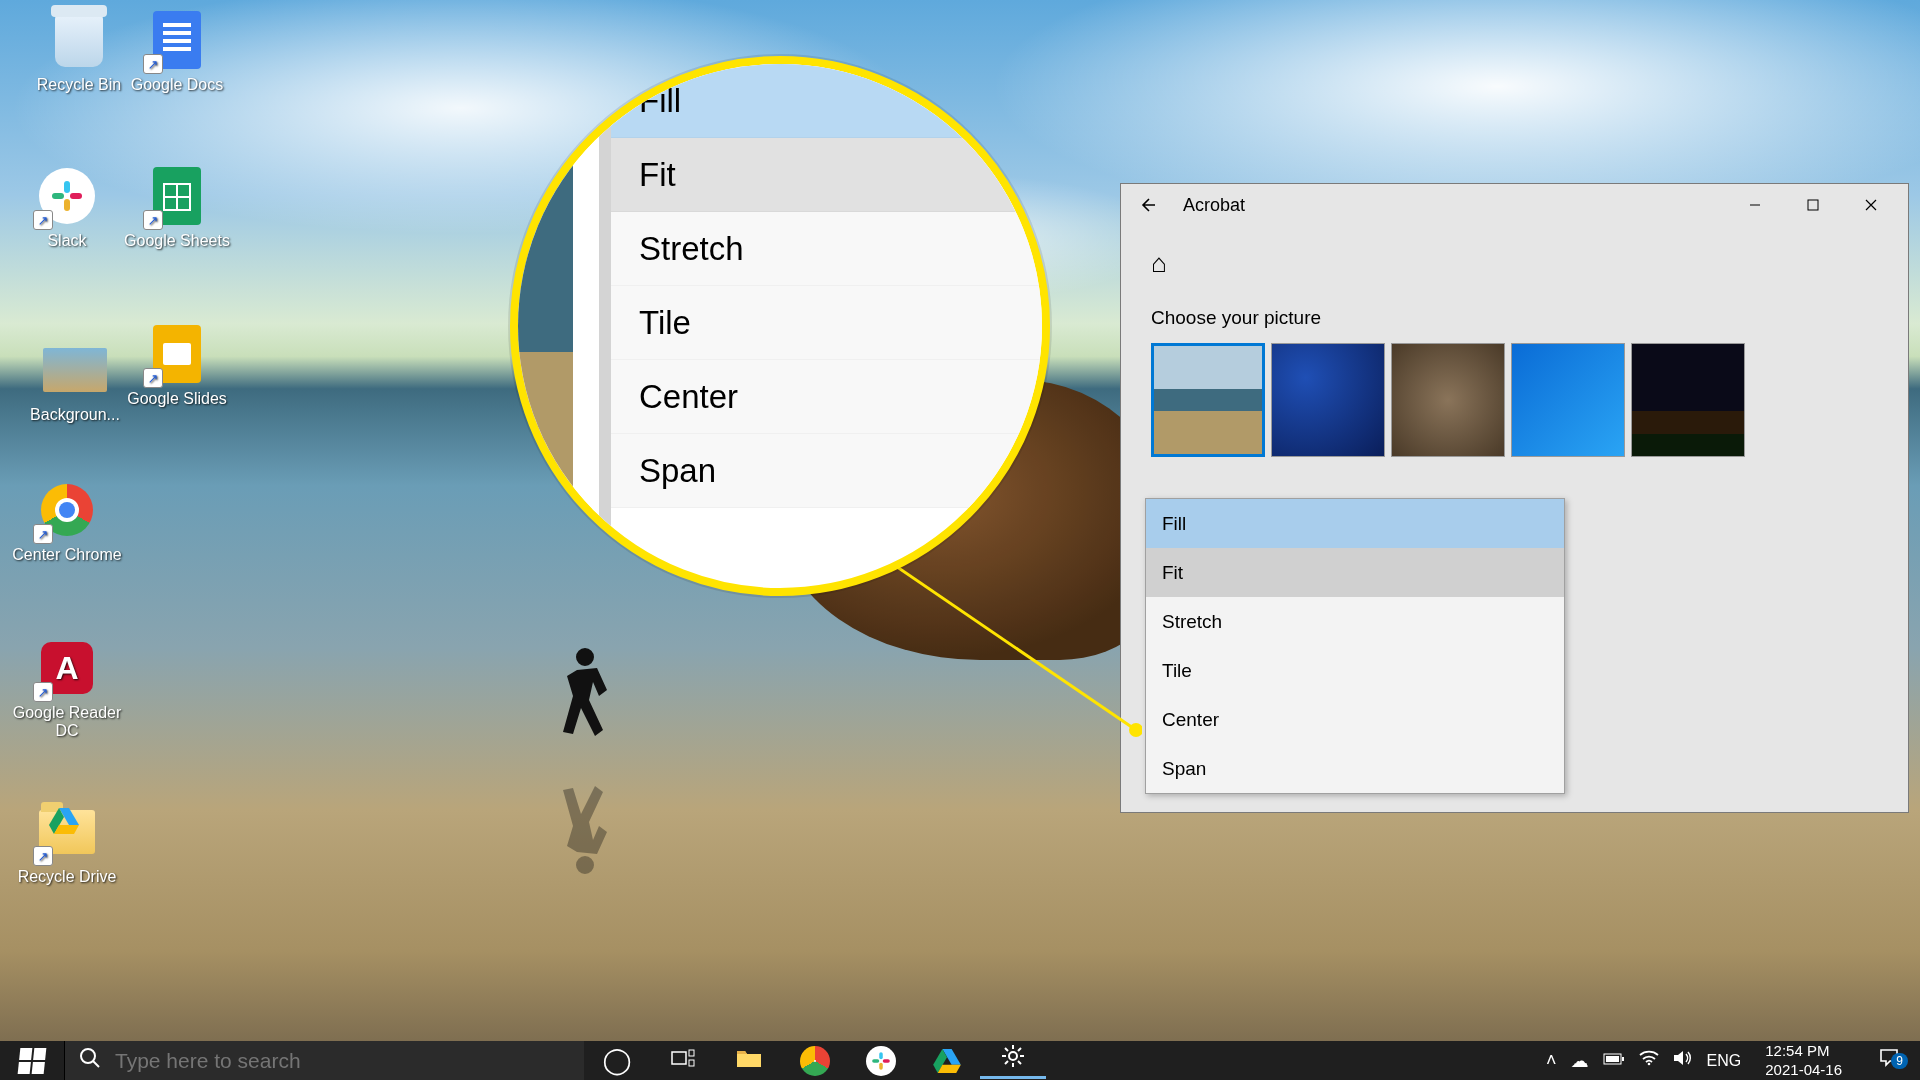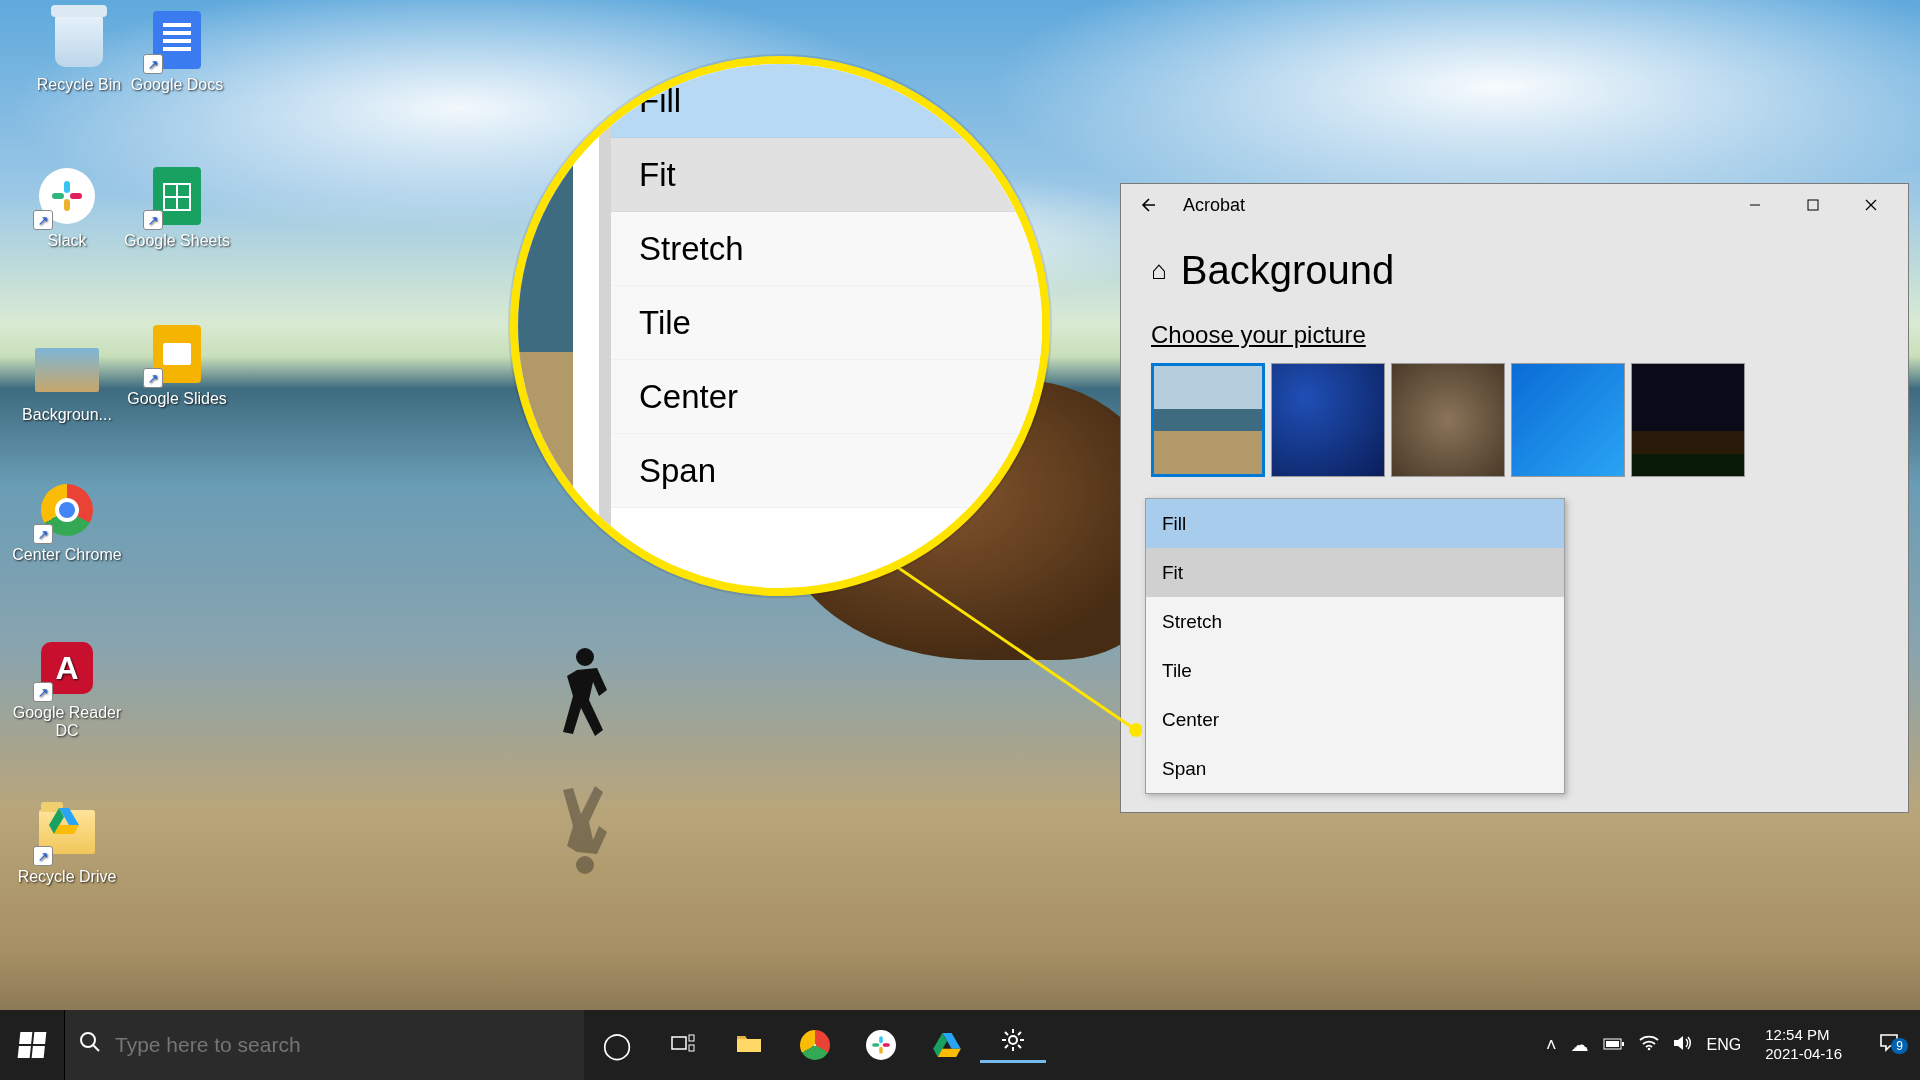--- a/index.html
+++ b/index.html
@@ -87,21 +87,21 @@
   height: 42px; display: flex; align-items: center; padding: 0 8px;
   background: #e6e6e6;
 }
 .sb-back { width: 36px; height: 36px; display:flex;align-items:center;justify-content:center; font-size:18px; cursor:default;}
 .sb-title { margin-left: 18px; font-size: 18px; color:#000;}
 .sb-spacer { flex: 1; }
 .win-btn { width: 58px; height: 42px; display:flex;align-items:center;justify-content:center; font-size:14px; font-family:"Segoe MDL2 Assets","Segoe UI Symbol",sans-serif; cursor:default;}
 .settings-body { padding: 22px 30px 0 30px; }
 .settings-heading { display:flex; align-items:center; gap: 14px; font-size: 40px; font-weight: 400; color:#000; margin-bottom: 28px;}
 .home-glyph { font-size: 26px; }
-.choose-label { font-size: 24px; color:#000; margin-bottom: 14px; text-decoration: underline;}
+.choose-label { font-size: 19px; color:#000; margin-bottom: 14px;}
 .pic-row { display:flex; gap: 6px; }
 .pic-thumb { width: 114px; height: 114px; background:#3a6ea5; border:1px solid #999;}
 .pic-thumb.sel { outline: 3px solid #0078d4; outline-offset:-3px;}
 .pic-thumb.beach{background:linear-gradient(#b5cddd 0 40%,#3e6b7f 40% 60%,#b19a68 60% 100%);}
 .pic-thumb.blue1{background:radial-gradient(circle at 30% 30%,#1f4fb5,#0a1e5a);}
 .pic-thumb.cat{background:radial-gradient(circle at 50% 50%,#8a745a,#4a3a28);}
 .pic-thumb.win10{background:linear-gradient(135deg,#0a6cd6,#2aa4f4);}
 .pic-thumb.night{background:linear-gradient(#0a0a18 0 60%,#2a1a0a 60% 80%,#0a1a08 80% 100%);}
 
 .fit-dropdown {
@@ -130,21 +130,21 @@
 }
 .mag-strip-white { position:absolute; left:55px; top:0; width:26px; height:100%; background:#fff;}
 .mag-strip-gray { position:absolute; left:81px; top:0; width:12px; height:100%; background:#d4d4d4;}
 .mag-list { position:absolute; left:93px; top:0; right:0; background:#f8f8f8; }
 .mag-list .mopt { height: 74px; display:flex; align-items:center; padding-left: 28px; font-size: 33px; color:#000; border-bottom:1px solid rgba(0,0,0,.03);}
 .mag-list .mopt.selected { background:#b8d9f3; }
 .mag-list .mopt.hover { background:#e1e1e1; }
 
 
 .taskbar {
-  position: absolute; left:0; bottom:0; width:100%; height:70px;
+  position: absolute; left:0; bottom:0; width:100%; height:39px;
   background:#1f1f1f; display:flex; align-items:stretch; color:#fff;
 }
 .tb-start { width:64px; display:flex; align-items:center; justify-content:center;}
 .win-logo { display:grid; grid-template:repeat(2,12px)/repeat(2,12px); gap:2px; transform:skewX(-6deg);}
 .win-logo span{background:#fff;}
 .tb-search { width:520px; background:#2b2b2b; display:flex; align-items:center; padding-left:14px; gap:14px; border-left:1px solid #000;}
 .tb-search .sicon{font-size:22px;}
 .tb-search input { background:transparent; border:none; outline:none; color:#cfcfcf; font-size:21px; width:100%;}
 .tb-icons { display:flex; align-items:center;}
 .tb-icons .tico { width:66px; display:flex; align-items:center; justify-content:center; font-size:26px;}
@@ -203,21 +203,21 @@
         </div>
       <span>Slack</span>
     </div>
     <div class="dicon" style="left:116px; top:156px;">
       <div class="glyph">
           <div class="gsheets"></div>
           <div class="shortcut-arrow">↗</div>
         </div>
       <span>Google Sheets</span>
     </div>
-    <div class="dicon" style="left:6px; top:330px;">
+    <div class="dicon" style="left:14px; top:330px;">
       <div class="glyph">
           <div class="thumb-bg"></div>
         </div>
       <span>Backgroun...</span>
     </div>
     <div class="dicon" style="left:116px; top:314px;">
       <div class="glyph">
           <div class="gslides"></div>
           <div class="shortcut-arrow">↗</div>
         </div>
@@ -272,21 +272,20 @@
         </div>
       <div class="win-btn">
           <svg width="12" height="12">
             <path stroke="#000" stroke-width="1.2" d="M1 1l10 10M11 1L1 11"></path>
           </svg>
         </div>
     </div>
     <div class="settings-body">
       <div class="settings-heading">
         <span class="home-glyph">⌂</span>
-        <span>Background</span>
       </div>
       <div class="choose-label">Choose your picture</div>
       <div class="pic-row">
         <div class="pic-thumb beach sel"></div>
         <div class="pic-thumb blue1"></div>
         <div class="pic-thumb cat"></div>
         <div class="pic-thumb win10"></div>
         <div class="pic-thumb night"></div>
       </div>
     </div>

